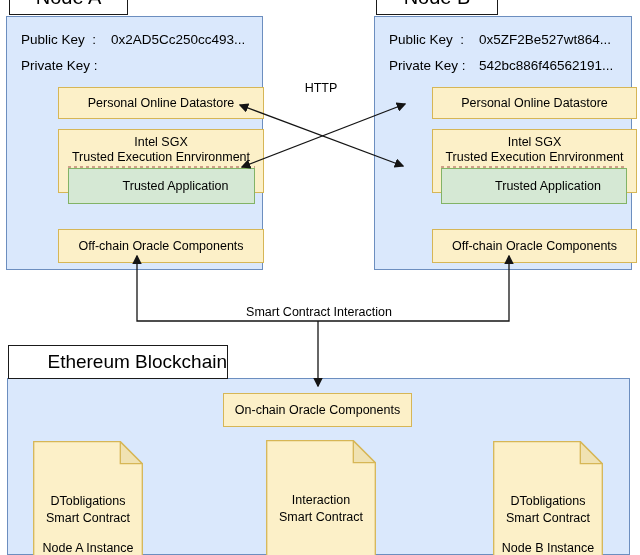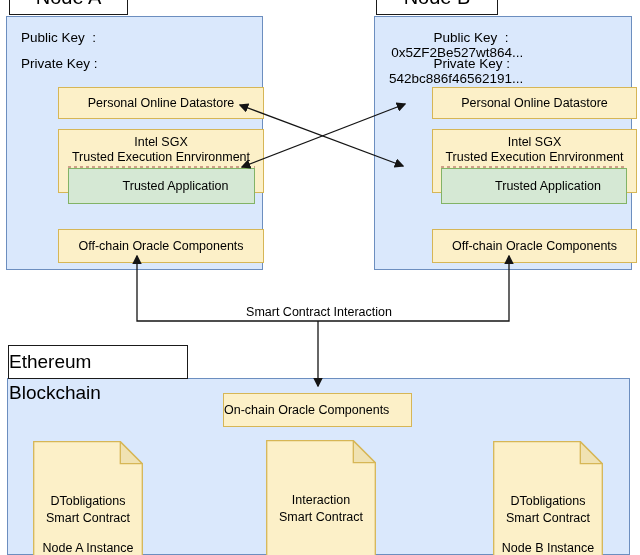--- a/index.html
+++ b/index.html
@@ -18,21 +18,21 @@
   .node{position:absolute;top:16px;width:257px;height:254px;
     background:var(--node-fill);border:1px solid var(--node-stroke);}
   .node-a{left:6px;}
   .node-b{left:374px;width:258px;}
   .node-title{position:absolute;top:-38px;height:36px;background:#fff;
     border:1.5px solid #1a1a1a;text-align:center;line-height:34px;
     font-size:20px;}
   .node-a .node-title{left:2px;width:119px;}
   .node-b .node-title{left:1px;width:122px;}
   .keys{position:absolute;left:14px;top:13px;font-size:13.5px;}
-  .key-row{display:flex;height:18px;margin-bottom:8px;align-items:flex-end;flex-direction:column;}
+  .key-row{display:flex;height:18px;margin-bottom:8px;align-items:center;}
   .key-label{width:90px;white-space:pre;}
   .key-value{white-space:pre;}
   .ybox{position:absolute;background:var(--box-fill);border:1px solid var(--box-stroke);
     font-size:12.5px;text-align:center;margin-left:24px;}
   .node-a .ybox{left:27px;width:206px;}
   .node-b .ybox{left:33px;width:205px;}
   .box-datastore{top:70px;height:32px;line-height:30px;}
   .box-tee{top:112px;height:64px;padding-top:5px;line-height:15px;}
   .box-offchain{top:212px;height:34px;line-height:32px;}
   .green-box{position:absolute;top:38px;height:36px;background:var(--green-fill);
@@ -43,25 +43,25 @@
     background-image:repeating-linear-gradient(90deg,#8d2f2f 0 3px,transparent 3px 6px);}
   .node-a .squiggle{left:9px;width:187px;}
   .node-b .squiggle{left:8px;width:186px;}
   
   .lbl{position:absolute;font-size:12.5px;line-height:16px;text-align:center;}
   .lbl-http{left:266px;top:80px;width:110px;}
   .lbl-sci{left:239px;top:304px;width:160px;height:16px;}
   
   .eth{position:absolute;left:7px;top:378px;width:623px;height:177px;
     background:var(--node-fill);border:1px solid var(--node-stroke);overflow:visible;}
-  .eth-title{position:absolute;left:0;top:-34px;width:180px;height:34px;background:#fff;
-    border:1.5px solid #1a1a1a;text-align:left;line-height:31px;font-size:19px;}
+  .eth-title{position:absolute;left:0;top:-34px;width:220px;height:34px;background:#fff;
+    border:1.5px solid #1a1a1a;text-align:right;line-height:31px;font-size:19px;}
   .box-onchain{position:absolute;left:215px;top:14px;width:189px;height:34px;
     background:var(--box-fill);border:1px solid var(--box-stroke);
-    font-size:12.5px;line-height:32px;}
+    font-size:12.5px;text-align:center;line-height:32px;}
   .doc{position:absolute;width:110px;height:132px;}
   .doc svg{position:absolute;left:0;top:0;}
   .doc-shape{fill:var(--box-fill);stroke:var(--box-stroke);stroke-width:1.3;}
   .doc-fold{fill:var(--fold-fill);stroke:var(--box-stroke);stroke-width:1.3;}
   .doc-text{position:absolute;left:0;top:52px;width:100%;text-align:center;
     font-size:12.5px;line-height:17px;}
   .doc-instance{margin-top:13px;min-height:17px;}
   .doc-1{left:25px;top:62px;}
   .doc-2{left:258px;top:61px;}
   .doc-3{left:485px;top:62px;}
@@ -72,20 +72,21 @@
 </head>
 <body>
 
 <div class="stage">
 
   <div class="node node-a">
     <div class="node-title">Node A</div>
     <div class="keys">
       <div class="key-row">
         <span class="key-label">Public Key  :</span>
+        <span class="key-value">0x2AD5Cc250cc493...</span>
       </div>
       <div class="key-row">
         <span class="key-label">Private Key :</span>
       </div>
     </div>
     <div class="ybox box-datastore">Personal Online Datastore</div>
     <div class="ybox box-tee">
       <div>Intel SGX</div>
       <div>Trusted Execution Enrvironment</div>
       <div class="squiggle"></div>
@@ -110,20 +111,21 @@
     <div class="ybox box-tee">
       <div>Intel SGX</div>
       <div>Trusted Execution Enrvironment</div>
       <div class="squiggle"></div>
       <div class="green-box">Trusted Application</div>
     </div>
     <div class="ybox box-offchain">Off-chain Oracle Components</div>
   </div>
 
   <div class="lbl lbl-http">
+    <div>HTTP</div>
   </div>
   <div class="lbl lbl-sci">Smart Contract Interaction</div>
 
   <div class="eth">
     <div class="eth-title">Ethereum Blockchain</div>
     <div class="box-onchain">On-chain Oracle Components</div>
 
     <div class="doc doc-1">
       <svg width="110" height="132" viewBox="0 0 110 132">
         <path class="doc-shape" d="M0.7,0.7 L87.3,0.7 L109.3,22.7 L109.3,131.3 L0.7,131.3 Z"></path>

